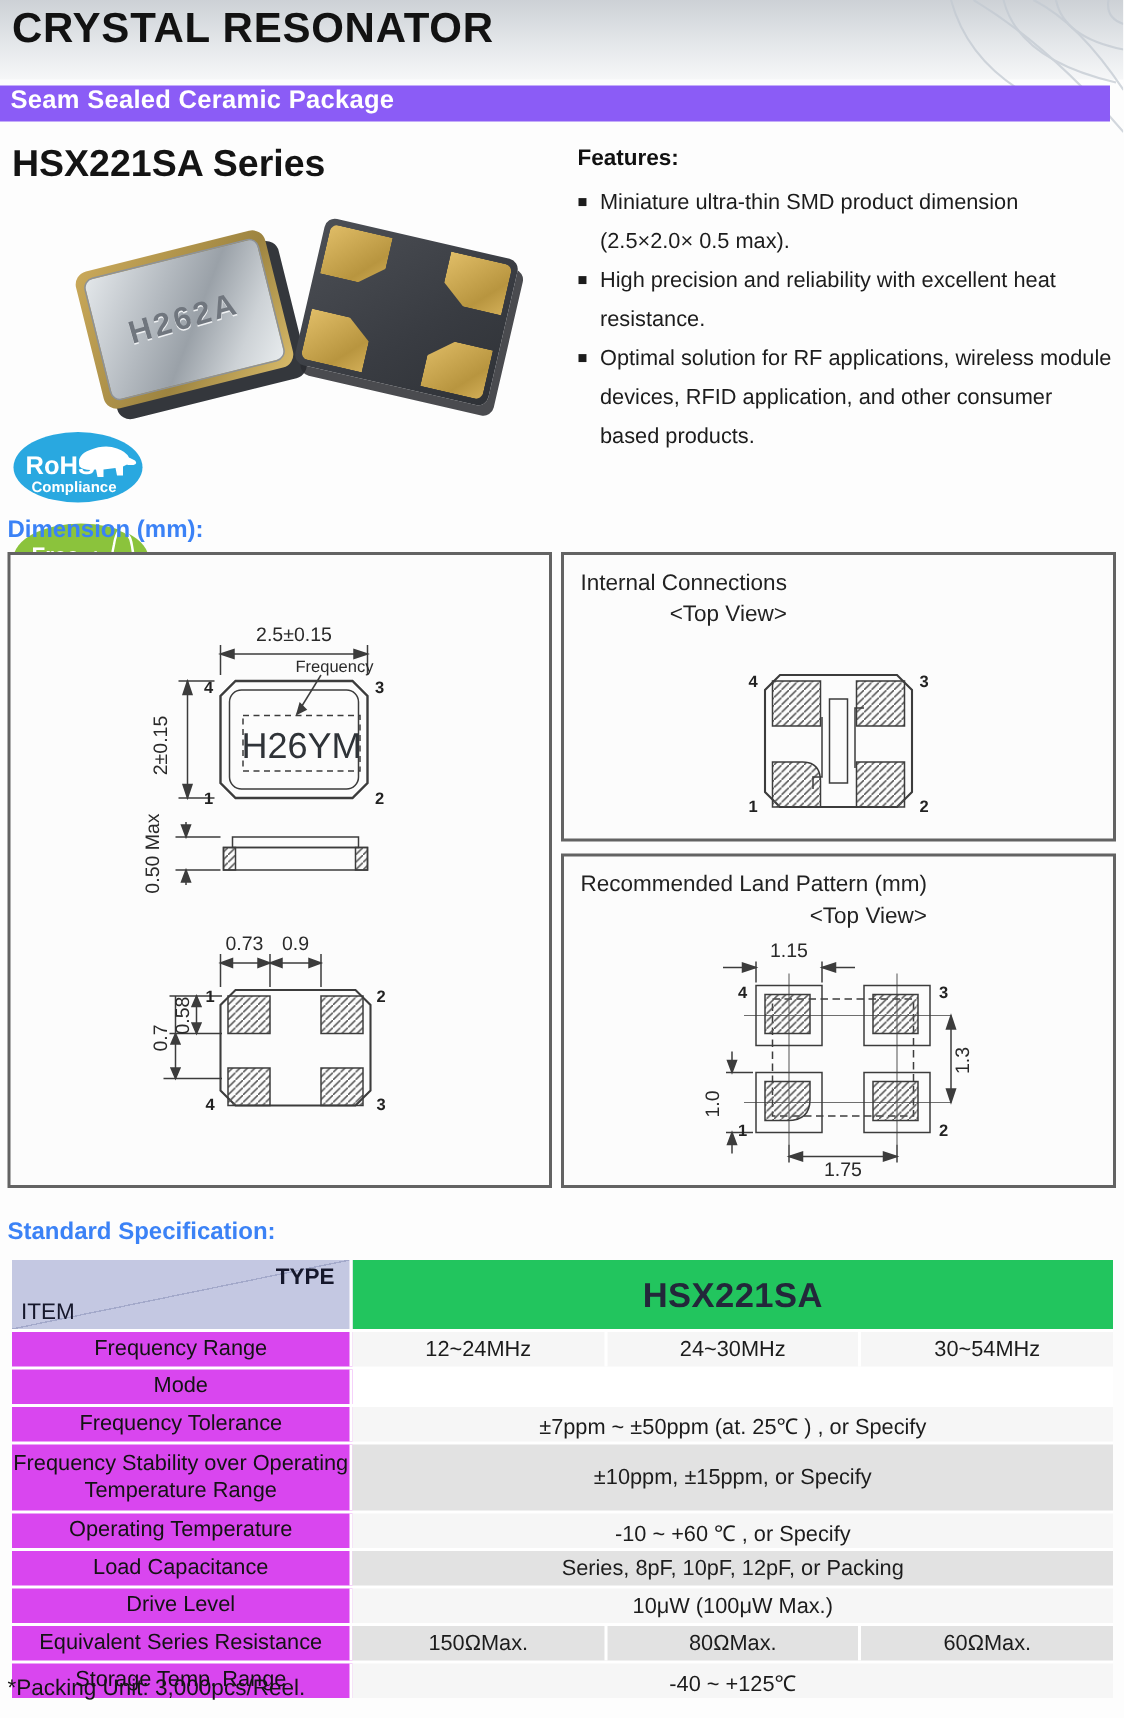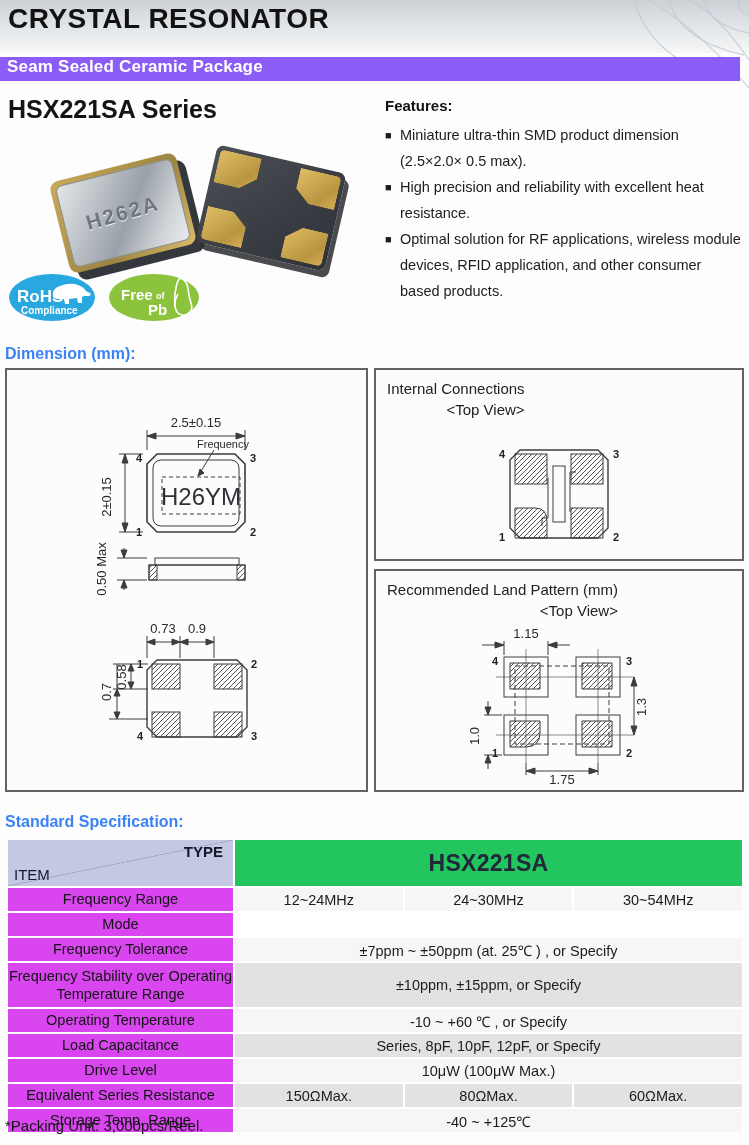--- a/index.html
+++ b/index.html
@@ -34,21 +34,21 @@
     display:flex;align-items:center;justify-content:center;}
   .chip-top .mark{font-size:21px;font-weight:bold;color:#70767e;letter-spacing:2px;transform:rotate(-2deg);text-shadow:0 1px 0 #f0f2f4;}
   .chip-bottom{position:absolute;left:185px;top:10px;width:132px;height:100px;transform:rotate(13deg);
     background:linear-gradient(135deg,#4c4f55 0%,#393c42 60%,#2f3237 100%);border-radius:7px;box-shadow:5px 6px 0 rgba(42,44,48,.85);}
   .pad{position:absolute;width:42px;height:34px;background:linear-gradient(135deg,#e0bd67,#b8953f 70%,#d2ae57);}
   .pad.tl{left:4px;top:4px;clip-path:polygon(0 0,100% 0,100% 62%,62% 100%,0 100%);border-radius:5px 0 0 0;}
   .pad.tr{right:4px;top:4px;clip-path:polygon(0 0,100% 0,100% 100%,38% 100%,0 62%);border-radius:0 5px 0 0;}
   .pad.bl{left:4px;bottom:4px;clip-path:polygon(0 0,62% 0,100% 38%,100% 100%,0 100%);border-radius:0 0 0 5px;}
   .pad.br{right:4px;bottom:4px;clip-path:polygon(38% 0,100% 0,100% 100%,0 100%,0 38%);border-radius:0 0 5px 0;}
 
-  .badges{position:absolute;left:8px;top:273px;display:flex;gap:12px;}
+  .badges{position:absolute;left:8px;top:287px;display:flex;gap:12px;flex-direction:column;}
 
   
   .sec-heading{position:absolute;left:5px;font-size:16px;font-weight:bold;color:#3b82f6;margin:0;}
   .dim-heading{top:345px;}
   .spec-heading{top:813px;}
 
   
   .dbox{position:absolute;border:2px solid #636363;background:#fcfcfc;}
   .dim-box{left:5px;top:368px;width:359px;height:420px;}
   .ic-box{left:374px;top:368px;width:366px;height:189px;}
@@ -342,21 +342,21 @@
         </div>
         <div class="spec-row">
           <div class="spec-item">Operating Temperature</div>
           <div class="spec-values">
             <div class="spec-cell">-10 ~ +60 ℃ , or Specify</div>
           </div>
         </div>
         <div class="spec-row">
           <div class="spec-item">Load Capacitance</div>
           <div class="spec-values shade">
-            <div class="spec-cell">Series, 8pF, 10pF, 12pF, or Specify</div>
+            <div class="spec-cell">Series, 8pF, 10pF, 12pF, or Packing</div>
           </div>
         </div>
         <div class="spec-row">
           <div class="spec-item">Drive Level</div>
           <div class="spec-values">
             <div class="spec-cell">10μW (100μW Max.)</div>
           </div>
         </div>
         <div class="spec-row">
           <div class="spec-item">Equivalent Series Resistance</div>

